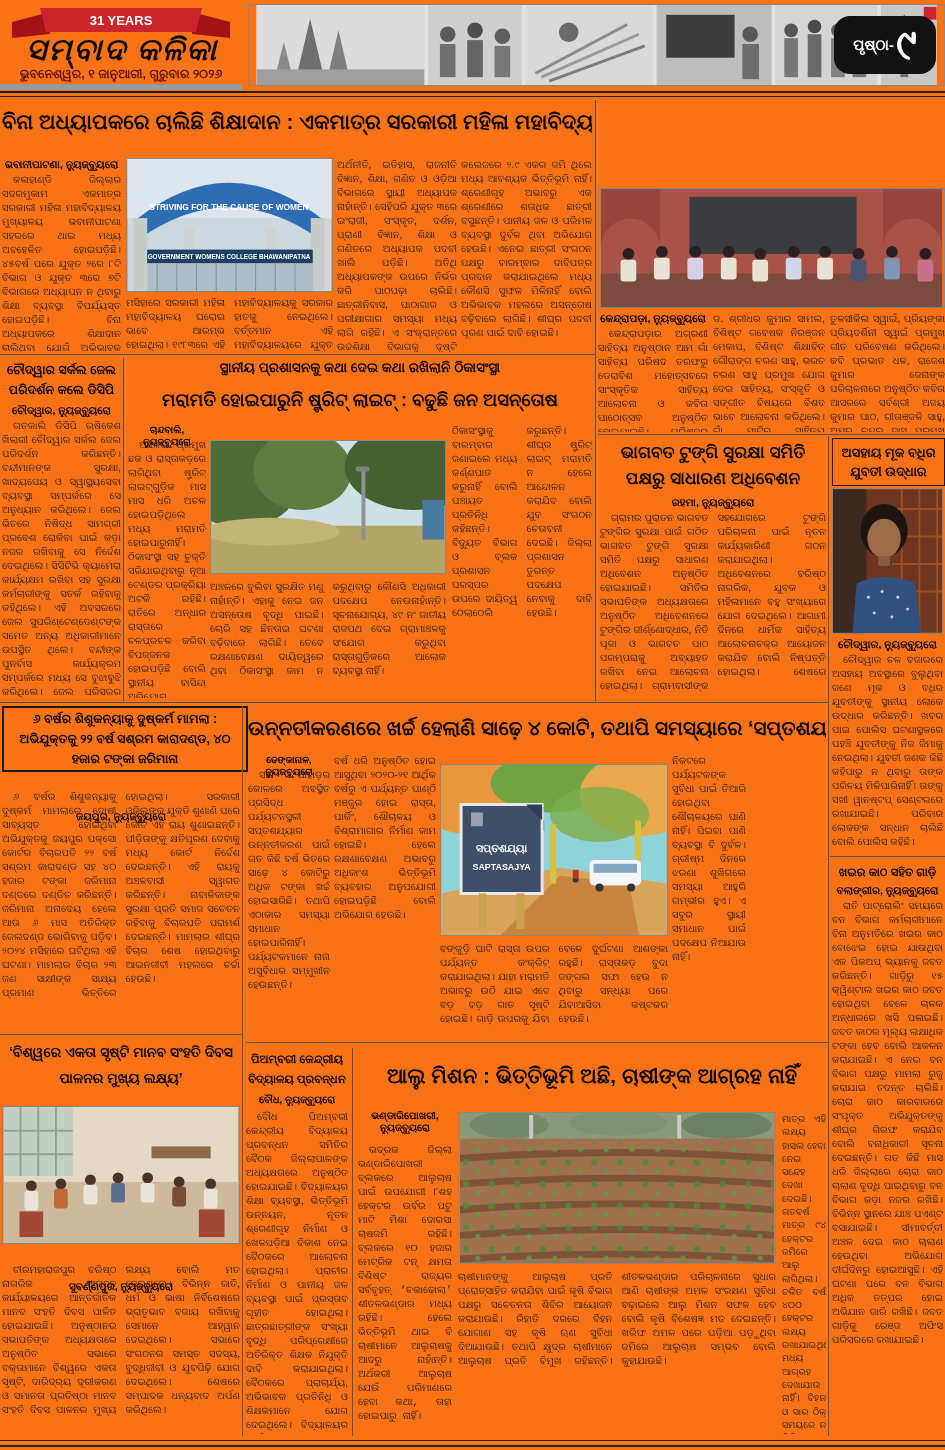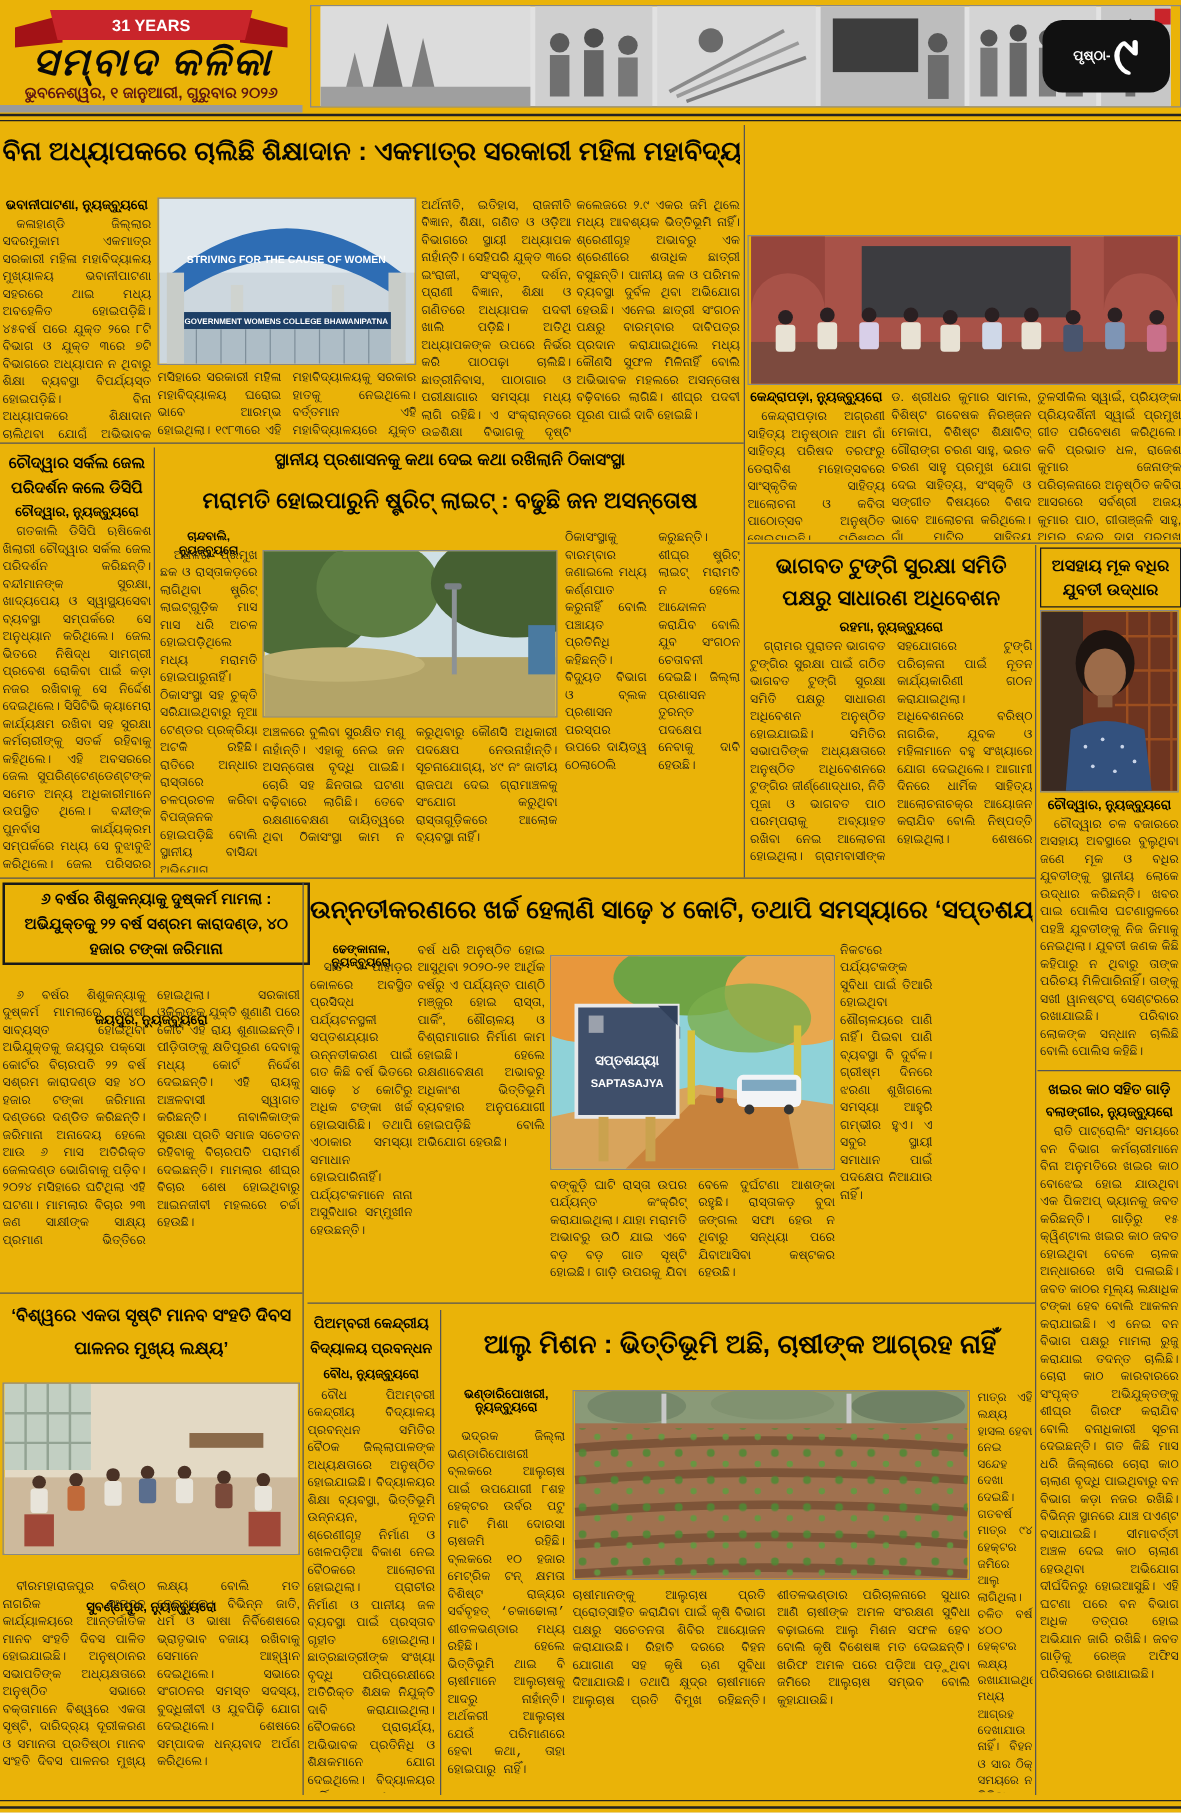--- a/index.html
+++ b/index.html
@@ -1,32 +1,32 @@
 <!DOCTYPE html>
 <html><head>
 <meta charset="utf-8">
 <style>
   html,body{margin:0;padding:0;background:#e9e9e9;}
-  #page{position:relative;width:945px;height:1450px;margin:0 auto;background:#eab308;
+  #page{position:relative;width:945px;height:1450px;margin:0 auto;background:#f97316;
         font-family:"Liberation Sans",sans-serif;color:#111;overflow:hidden;}
   .abs{position:absolute;}
   .body-text{font-size:10px;line-height:1.4;text-align:justify;overflow:hidden;color:#1d1d1d;text-indent:11px;}
   .two-col{column-count:2;column-gap:9px;}
   .dateline{font-weight:bold;font-size:10.5px;text-align:center;overflow:hidden;color:#000;}
   .hl{font-weight:bold;text-align:center;color:#050505;overflow:hidden;}
   .nowrap{white-space:nowrap;}
   .vline{position:absolute;width:1px;background:#555;}
   .hline{position:absolute;height:1px;background:#555;}
   .boxed{border:2px solid #1a1a1a;display:flex;align-items:center;justify-content:center;}
   .photo{position:absolute;display:block;border:1px solid #888;box-sizing:border-box;}
   #masthead-name{font-family:"Liberation Serif",serif;font-weight:bold;font-style:italic;
                  font-size:31px;letter-spacing:2px;text-align:center;color:#0a0a0a;}
   #masthead-date{font-weight:bold;font-size:12.5px;text-align:center;color:#5c1414;}
   #page-badge{background:#111;border-radius:16px;color:#fff;display:flex;align-items:center;justify-content:center;}
-  #page-badge .lbl{font-weight:bold;font-size:11px;}
+  #page-badge .lbl{font-weight:bold;font-size:15px;}
   #page-badge .num{font-weight:bold;font-size:42px;line-height:1;margin-left:2px;}
   .hdr-rule{position:absolute;left:0;width:945px;border-top:2px solid #222;border-bottom:1px solid #222;height:3px;}
   .bot-rule{position:absolute;left:0;width:945px;border-top:1px solid #222;border-bottom:2px solid #222;height:4px;}
 </style>
 </head>
 <body>
 
 <div id="page">
 
   <svg class="abs" style="left:10px;top:4px" width="222" height="38" viewBox="0 0 222 38">

